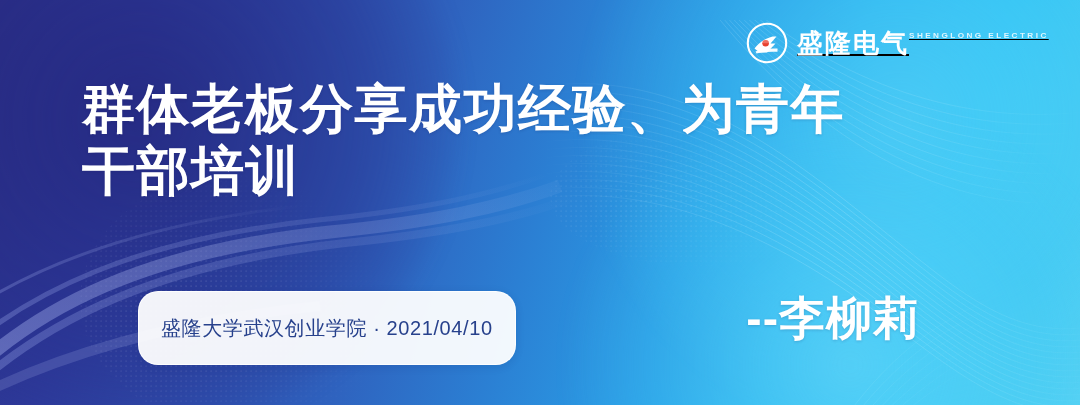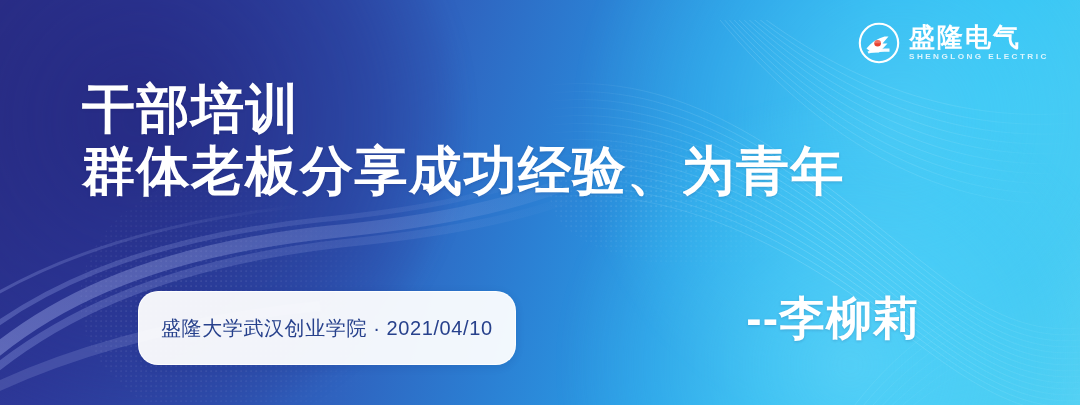--- a/index.html
+++ b/index.html
@@ -160,22 +160,23 @@
     align-items: center;
     gap: 9px;
   }
   .logo-mark {
     width: 42px;
     height: 42px;
     flex: 0 0 42px;
   }
   .logo-text {
     display: flex;
-    flex-direction: column;
+    flex-direction: row;
     justify-content: space-between;
+    text-decoration: underline;
   }
   .logo-cn {
     color: #ffffff;
     font-size: 26px;
     line-height: 27px;
     font-weight: 700;
     letter-spacing: 2px;
     white-space: nowrap;
   }
   .logo-en {
@@ -294,22 +295,22 @@
 
     <path d="M-60 405 C 30 300, 160 250, 330 232 C 430 222, 500 208, 560 186" fill="none" stroke="url(#arcA)" stroke-width="13"></path>
     <path d="M-60 420 C 40 312, 175 262, 345 243 C 445 233, 516 219, 576 197" fill="none" stroke="url(#arcB)" stroke-width="8"></path>
     <path d="M-70 382 C 20 286, 150 238, 318 220 C 418 210, 488 196, 548 174" fill="none" stroke="url(#arcB)" stroke-width="5"></path>
     <path d="M-80 348 C 10 268, 140 224, 300 206" fill="none" stroke="url(#arcB)" stroke-width="3"></path>
 
     <path d="M-40 405 C 60 352, 180 320, 320 306" fill="none" stroke="#b9c3f2" stroke-opacity="0.18" stroke-width="10"></path>
   </svg>
 
   <div class="title-block">
+    <div class="title-line">群体老板分享成功经验、为青年</div>
     <div class="title-line">干部培训</div>
-    <div class="title-line">群体老板分享成功经验、为青年</div>
     <div class="author">--李柳莉</div>
   </div>
 
   <div class="meta-pill">
     <span class="meta-pill-text">盛隆大学武汉创业学院 · 2021/04/10</span>
   </div>
 
   <div class="logo">
     <svg class="logo-mark" viewBox="0 0 42 42">
       <circle cx="21" cy="21" r="19.2" fill="none" stroke="#ffffff" stroke-width="2.1"></circle>

